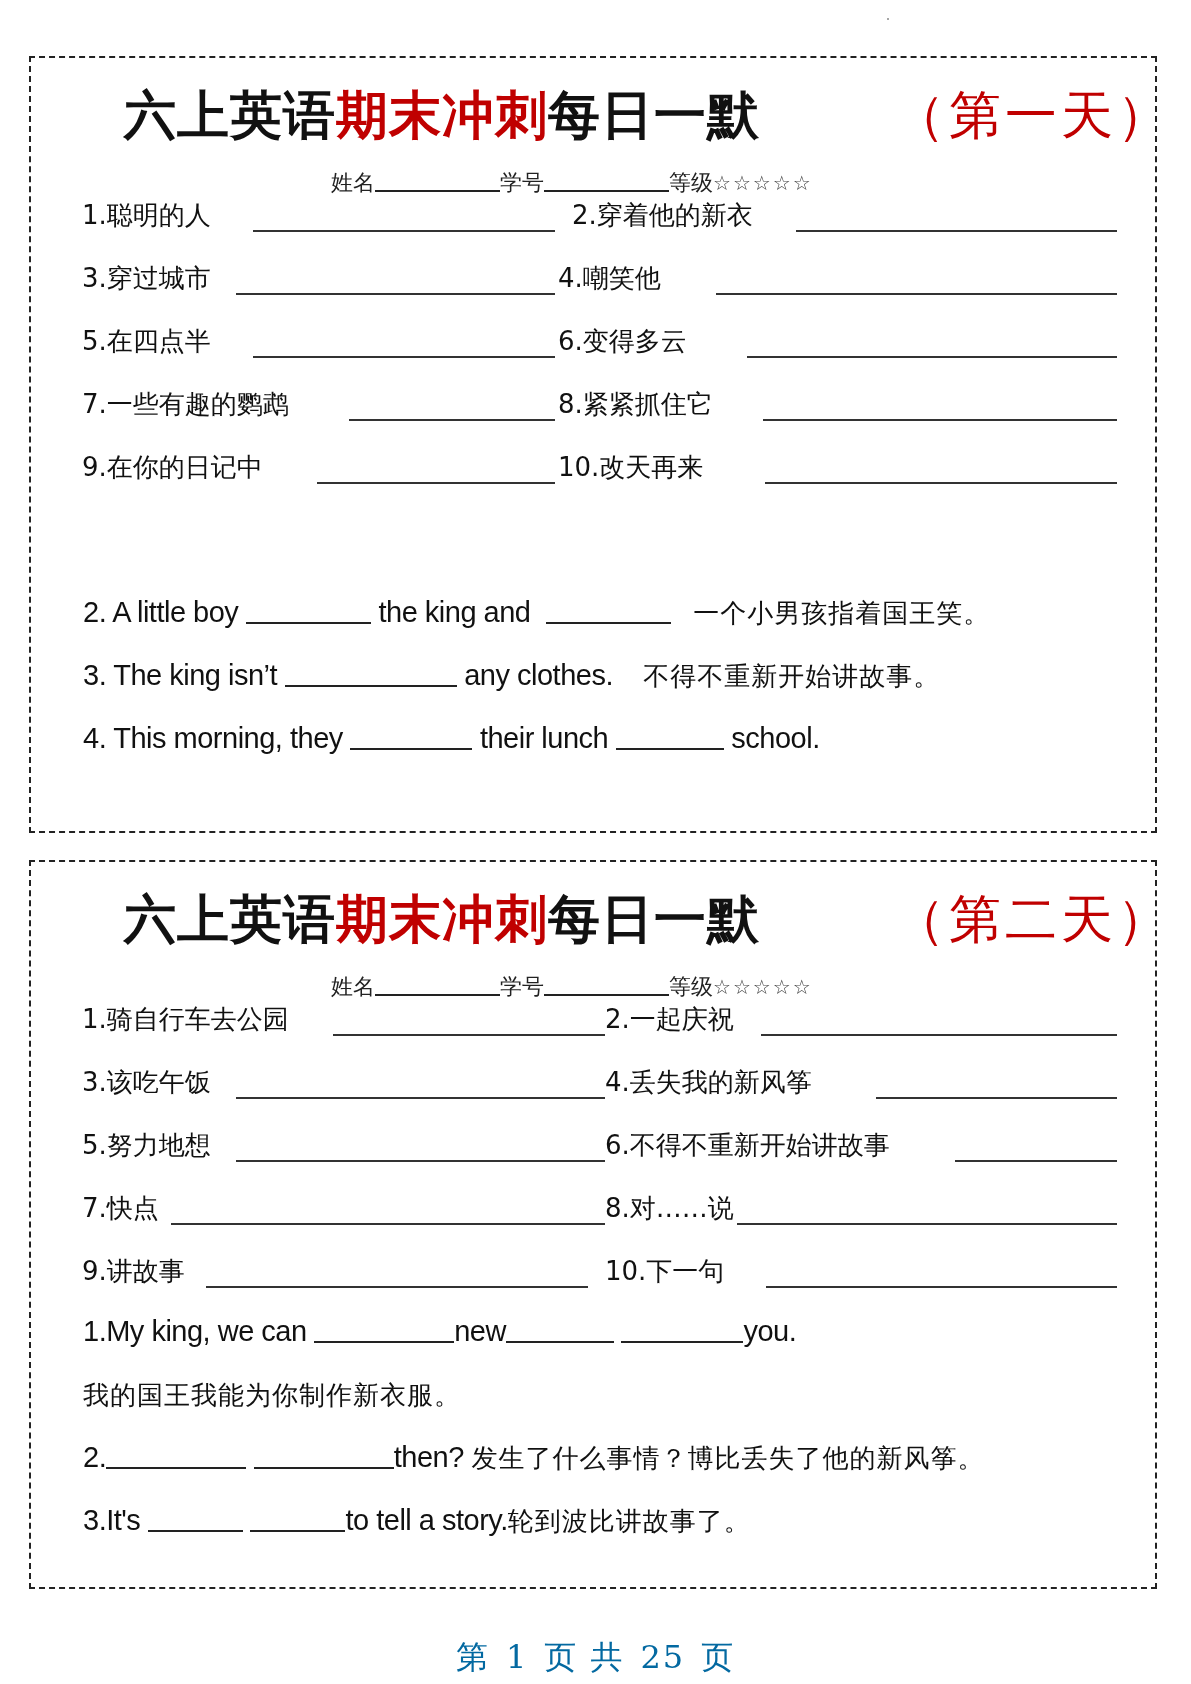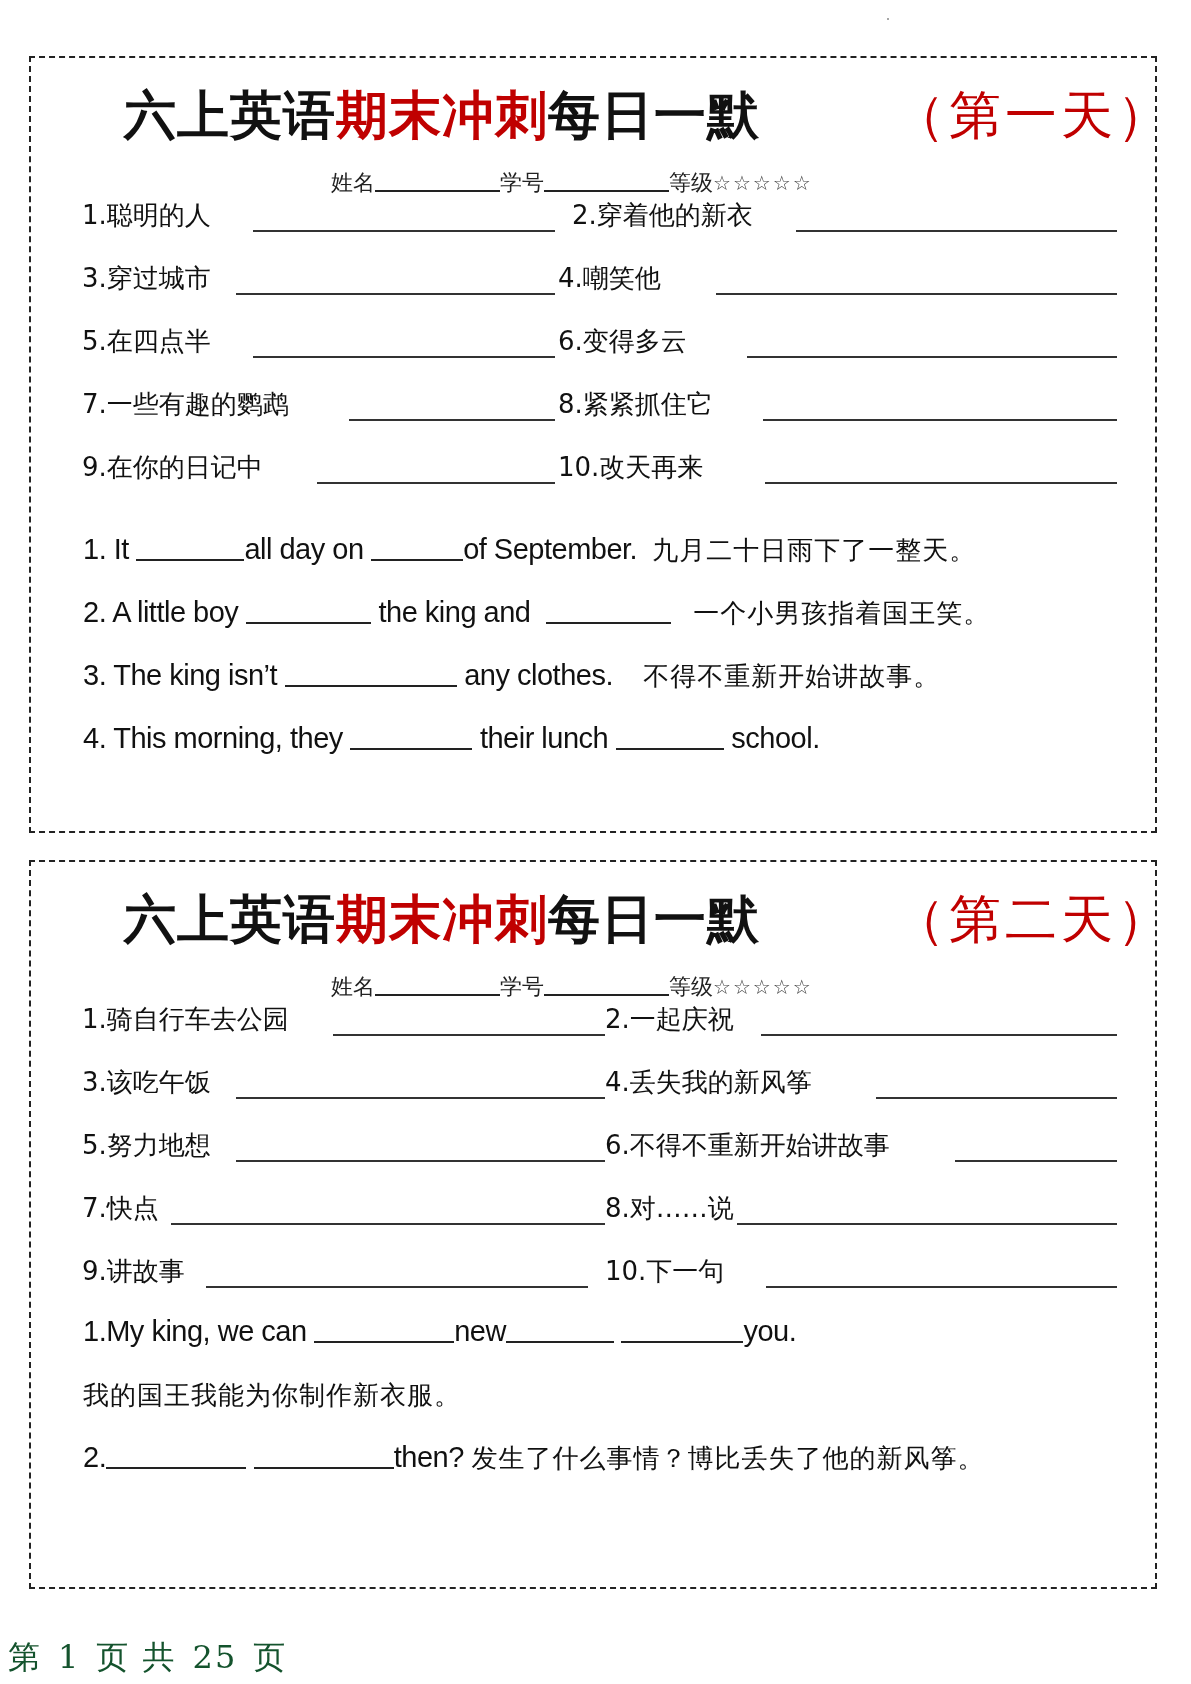--- a/index.html
+++ b/index.html
@@ -36,22 +36,22 @@
     position: absolute; height: 40px; font-size: 26px; line-height: 40px; white-space: nowrap; color: #111;
   }
   .vline { position: absolute; border-bottom: 2px solid #333; height: 0; }
   .sent {
     position: absolute; left: 52px; font-size: 29px; white-space: nowrap; color: #111;
     font-family: "Liberation Sans", sans-serif; letter-spacing: -0.5px;
   }
   .sent .zh { font-family: "DejaVu Sans", sans-serif; font-size: 26px; letter-spacing: 1px; }
   .blank { display: inline-block; border-bottom: 2px solid #222; height: 22px; vertical-align: -2px; }
   .footer {
-    position: absolute; top: 1636px; left: 0; width: 100%; text-align: left;
-    font-family: "DejaVu Serif", "Liberation Serif", serif; font-size: 32px; letter-spacing: 2px; color: #14532d;
+    position: absolute; top: 1636px; left: 0; width: 100%; text-align: center;
+    font-family: "DejaVu Serif", "Liberation Serif", serif; font-size: 32px; letter-spacing: 2px; color: #0369a1;
   }
   .footer span { margin: 0 8px; }
 </style>
 </head>
 <body>
 
 <div class="dot"></div>
 
 <div class="box box1">
   <div class="title">
@@ -85,23 +85,20 @@
     <div class="vline" style="left:318px;top:361px;width:206px"></div>
     <div class="vitem" style="left:527px;top:326px">8.紧紧抓住它</div>
     <div class="vline" style="left:732px;top:361px;width:354px"></div>
 
     <div class="vitem" style="left:51px;top:389px">9.在你的日记中</div>
     <div class="vline" style="left:286px;top:424px;width:238px"></div>
     <div class="vitem" style="left:527px;top:389px">10.改天再来</div>
     <div class="vline" style="left:734px;top:424px;width:352px"></div>
   </div>
 
-  <div class="sent" style="top:475px">
-    <span>1. It </span><span class="blank" style="width:108px"></span><span>all day on </span><span class="blank" style="width:92px"></span><span>of September.</span>&nbsp;&nbsp;<span class="zh">九月二十日雨下了一整天。</span>
-  </div>
   <div class="sent" style="top:538px">
     <span>2. A little boy </span><span class="blank" style="width:125px"></span><span> the king and </span>&nbsp;<span class="blank" style="width:125px"></span>&nbsp;&nbsp;&nbsp;<span class="zh">一个小男孩指着国王笑。</span>
   </div>
   <div class="sent" style="top:601px">
     <span>3. The king isn’t </span><span class="blank" style="width:172px"></span><span> any clothes.</span>&nbsp;&nbsp;&nbsp;&nbsp;<span class="zh">不得不重新开始讲故事。</span>
   </div>
   <div class="sent" style="top:664px">
     <span>4. This morning, they </span><span class="blank" style="width:122px"></span><span> their lunch </span><span class="blank" style="width:108px"></span><span> school.</span>
   </div>
 </div>
@@ -147,17 +144,20 @@
 
   <div class="sent" style="top:453px">
     <span>1.My king, we can </span><span class="blank" style="width:140px"></span><span>new</span><span class="blank" style="width:108px"></span>&nbsp;<span class="blank" style="width:122px"></span><span>you.</span>
   </div>
   <div class="sent" style="top:516px">
     <span class="zh">我的国王我能为你制作新衣服。</span>
   </div>
   <div class="sent" style="top:579px">
     <span>2.</span><span class="blank" style="width:140px"></span>&nbsp;<span class="blank" style="width:140px"></span><span>then?</span>&nbsp;<span class="zh">发生了什么事情？博比丢失了他的新风筝。</span>
   </div>
+  <div class="sent" style="top:642px">
+    <span>3.It's </span><span class="blank" style="width:95px"></span>&nbsp;<span class="blank" style="width:95px"></span><span>to tell a story.</span><span class="zh">轮到波比讲故事了。</span>
+  </div>
 </div>
 
 <div class="footer">
   <span>第</span><span>1</span><span>页  共</span><span>25</span><span>页</span>
 </div>
 
 </body></html>

